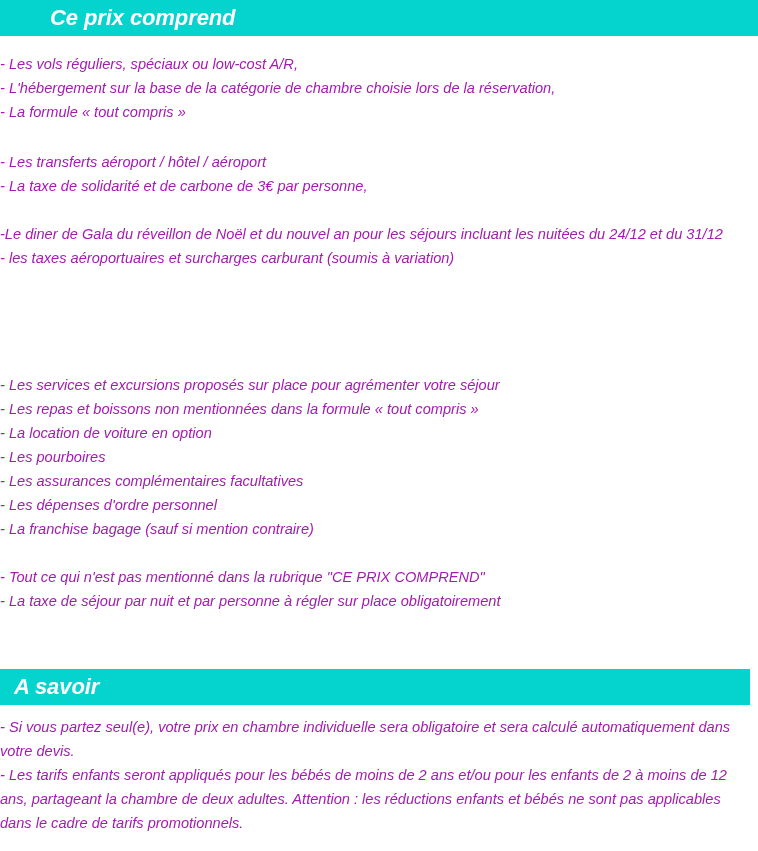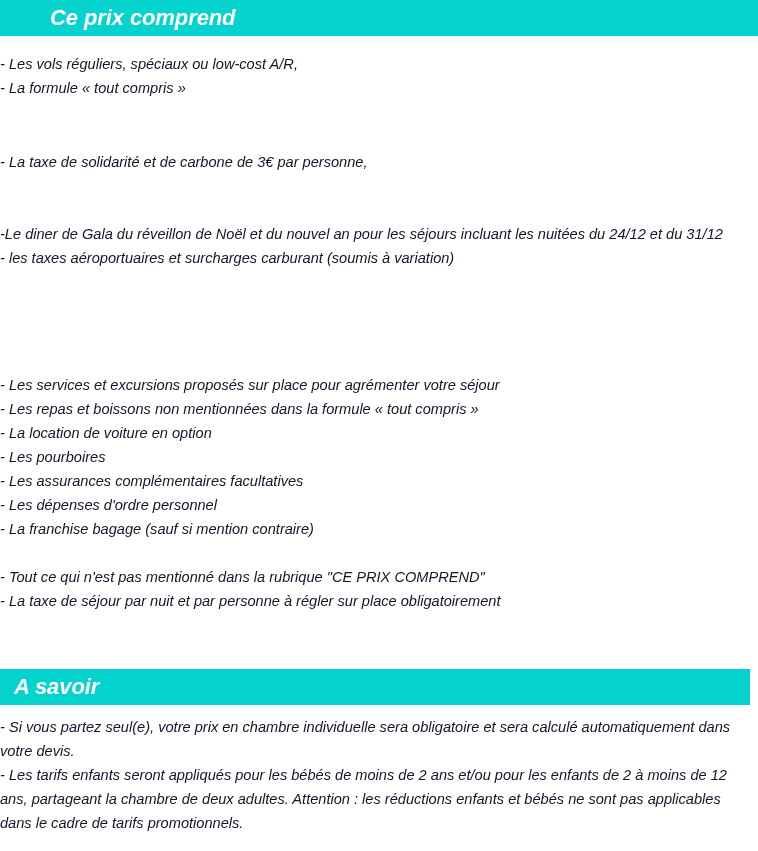--- a/index.html
+++ b/index.html
@@ -46,21 +46,21 @@
   }
 
   
   .body-block {
     position: absolute;
     left: 0;
     width: 750px;
     font-family: "Liberation Sans", sans-serif;
     font-style: italic;
     font-size: 14.6px;
-    color: #0f172a;
+    color: #a21caf;
   }
   .body-line {
     line-height: 24px;
     white-space: nowrap;
   }
   .body-para {
     line-height: 24px;
   }
 
   
@@ -80,24 +80,26 @@
 <body>
 
 <div class="page">
 
   <div class="section-header" id="header-1">
     <span class="section-title">Ce prix comprend</span>
   </div>
 
   <div class="body-block" id="block-1a">
     <div class="body-line">- Les vols réguliers, spéciaux ou low-cost A/R,</div>
+    <div class="body-line">- L'hébergement sur la base de la catégorie de chambre choisie lors de la réservation,</div>
     <div class="body-line">- La formule « tout compris »</div>
   </div>
 
   <div class="body-block" id="block-1b">
+    <div class="body-line">- Les transferts aéroport / hôtel / aéroport</div>
     <div class="body-line">- La taxe de solidarité et de carbone de 3€ par personne,</div>
   </div>
 
   <div class="body-block" id="block-1c">
     <div class="body-line">-Le diner de Gala du réveillon de Noël et du nouvel an pour les séjours incluant les nuitées du 24/12 et du 31/12</div>
     <div class="body-line">- les taxes aéroportuaires et surcharges carburant (soumis à variation)</div>
   </div>
 
 
   <div class="body-block" id="block-2a">

